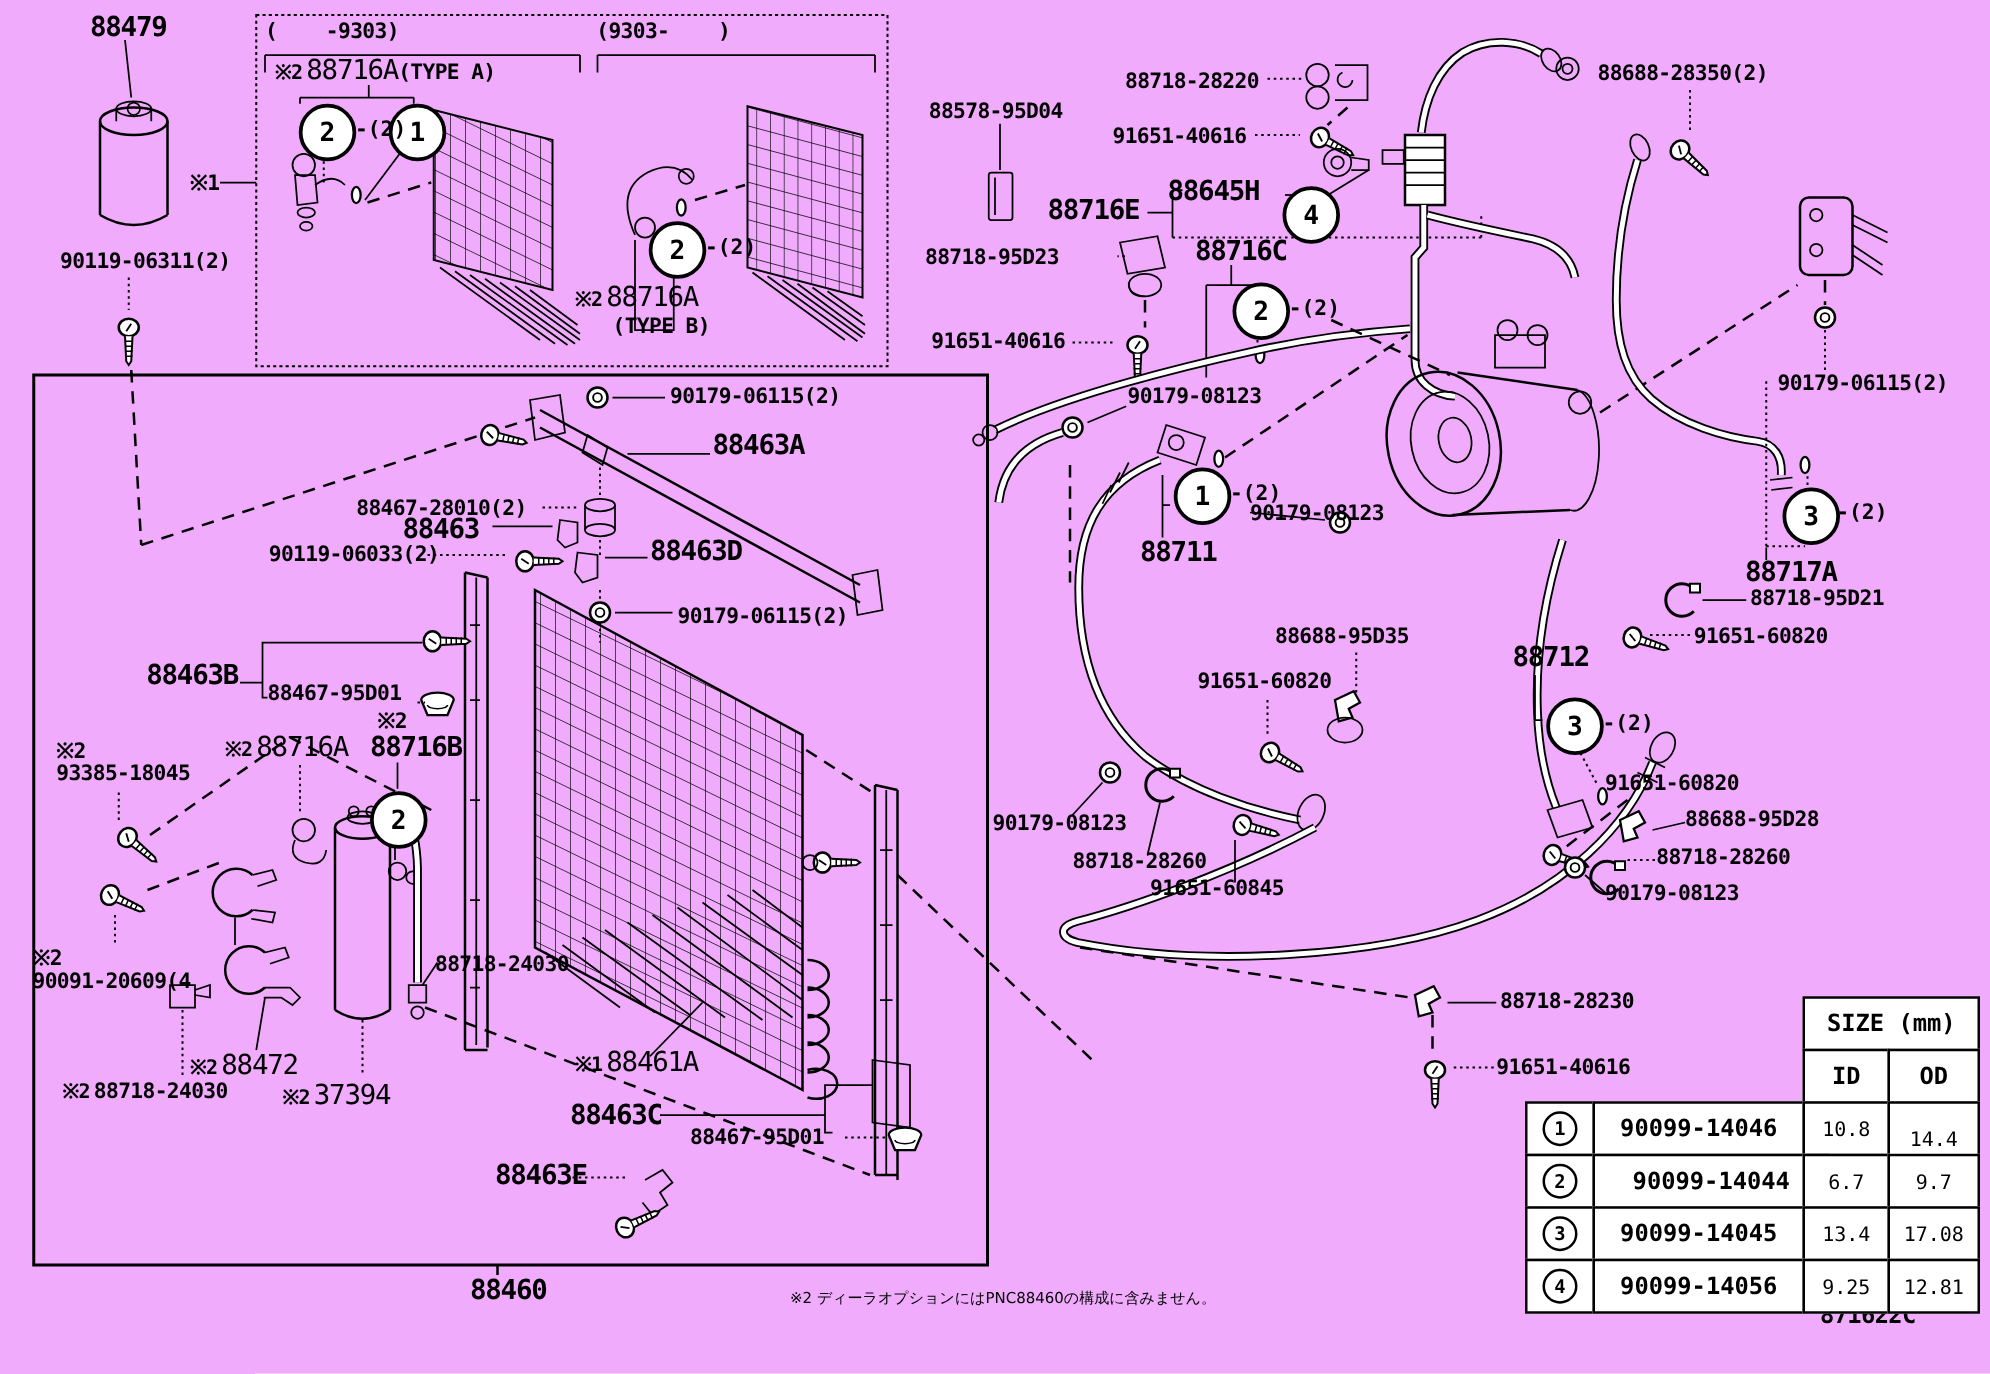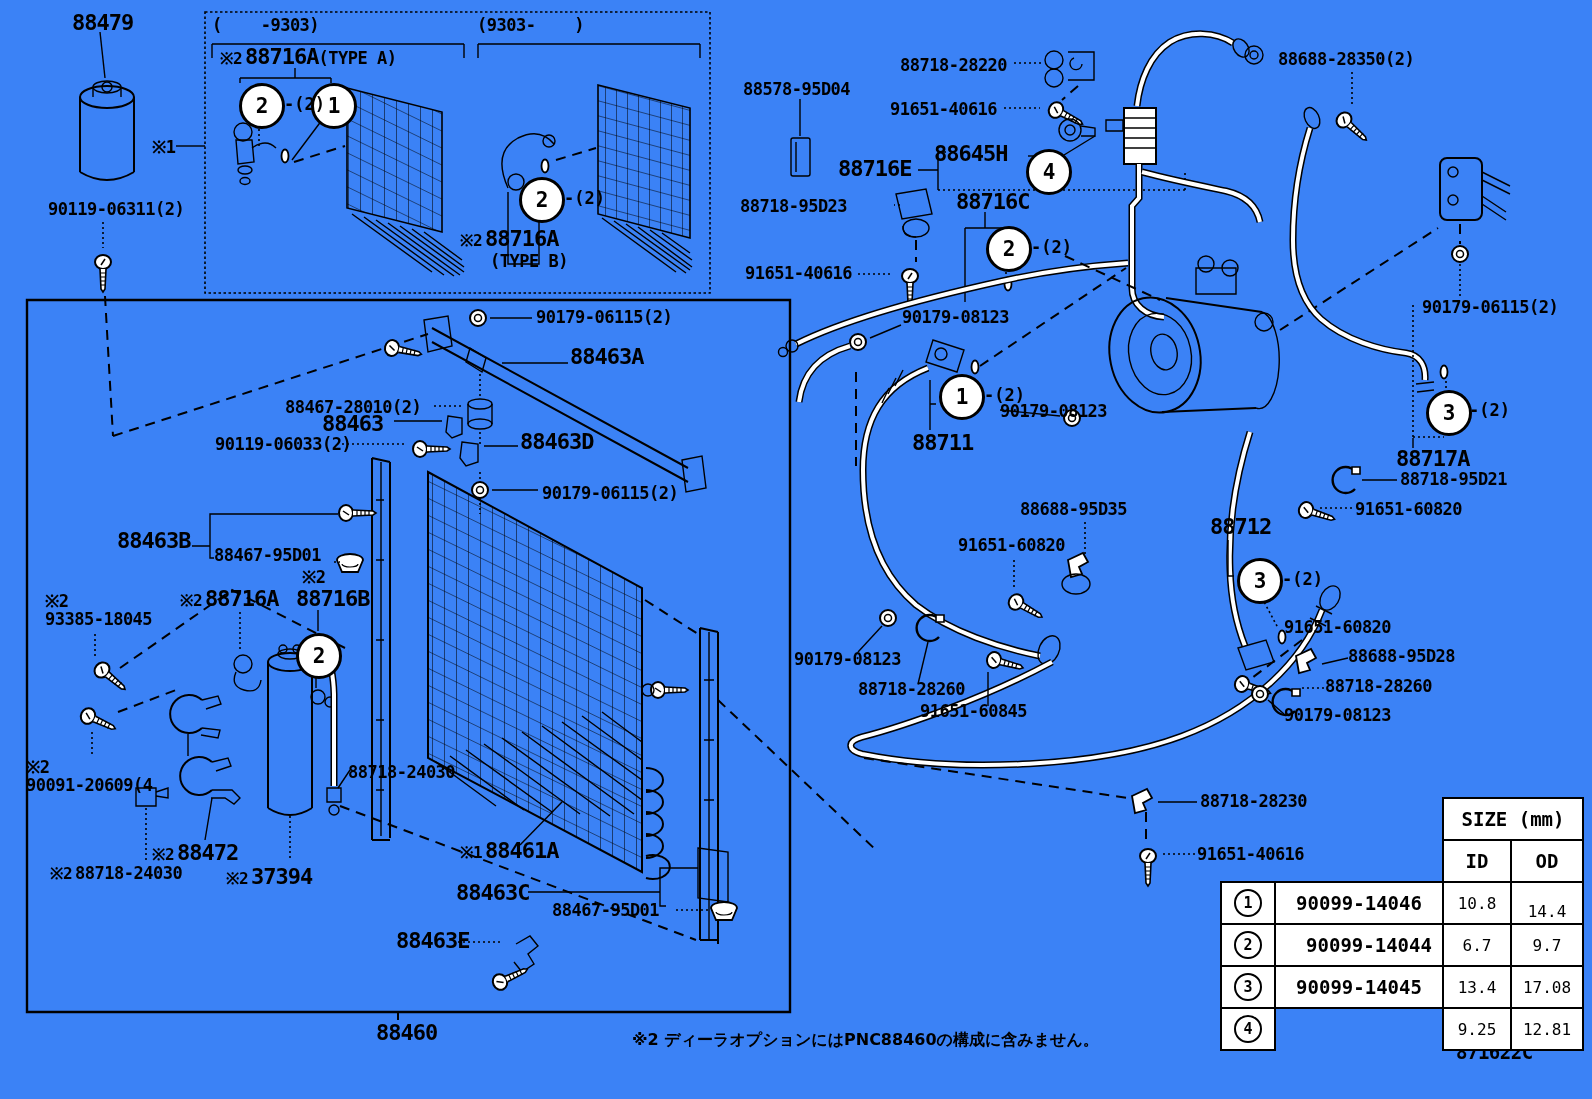--- a/index.html
+++ b/index.html
@@ -1,24 +1,24 @@
 <!DOCTYPE html>
 <html><head>
 <meta charset="utf-8">
 <style>
   html,body{margin:0;padding:0;background:#fff}
-  #stage{position:relative;width:1592px;height:1099px;background:#3b82f6;
+  #stage{position:relative;width:1592px;height:1099px;background:#f0abfc;
          font-family:"DejaVu Sans Mono","Liberation Mono",monospace;color:#000;overflow:hidden}
   #art{position:absolute;left:0;top:0}
   .lbl{position:absolute;font-weight:bold;font-size:17px;line-height:1.15;white-space:pre;letter-spacing:-0.5px}
   .pnc{font-size:22px;letter-spacing:-1px}
-  .pnc-i{font-size:22px;letter-spacing:-1px;font-weight:bold}
+  .pnc-i{font-size:22px;letter-spacing:-1px;font-weight:normal}
   .ref{font-size:16px;margin-right:3px}
   .sm{font-size:17px}
-  .note{font-size:16px;font-weight:bold;font-family:"DejaVu Sans",sans-serif}
+  .note{font-size:12px;font-weight:normal;font-family:"DejaVu Sans",sans-serif}
   .balloon{position:absolute;width:40px;height:40px;border:3px solid #000;border-radius:50%;
            background:#fff;display:flex;align-items:center;justify-content:center;
            font-size:21px;font-weight:bold}
   .qty{position:absolute;font-weight:bold;font-size:17px;white-space:pre}
   .tcell{position:absolute;border:2px solid #000;background:#fff;display:flex;align-items:center;
          justify-content:center;font-weight:bold;box-sizing:border-box}
   .tnum{width:28px;height:28px;border:2.5px solid #000;border-radius:50%;display:flex;align-items:center;
         justify-content:center;font-size:15px;font-weight:bold;box-sizing:border-box}
   .thead{font-size:19px}
   .tpart{font-size:19px}
@@ -477,17 +477,18 @@
   <div class="tcell" style="left:0;top:168px;width:56px;height:44px">
         <span class="tnum">3</span>
       </div>
   <div class="tcell tpart" style="left:54px;top:168px;width:170px;height:44px">90099-14045</div>
   <div class="tcell tval" style="left:222px;top:168px;width:70px;height:44px">13.4</div>
   <div class="tcell tval" style="left:290px;top:168px;width:74px;height:44px">17.08</div>
 
   <div class="tcell" style="left:0;top:210px;width:56px;height:44px">
         <span class="tnum">4</span>
       </div>
+  <div class="tcell tpart" style="left:54px;top:210px;width:170px;height:44px">90099-14056</div>
   <div class="tcell tval" style="left:222px;top:210px;width:70px;height:44px">9.25</div>
   <div class="tcell tval" style="left:290px;top:210px;width:74px;height:44px">12.81</div>
 </div>
 
 </div>
 
 </body></html>

